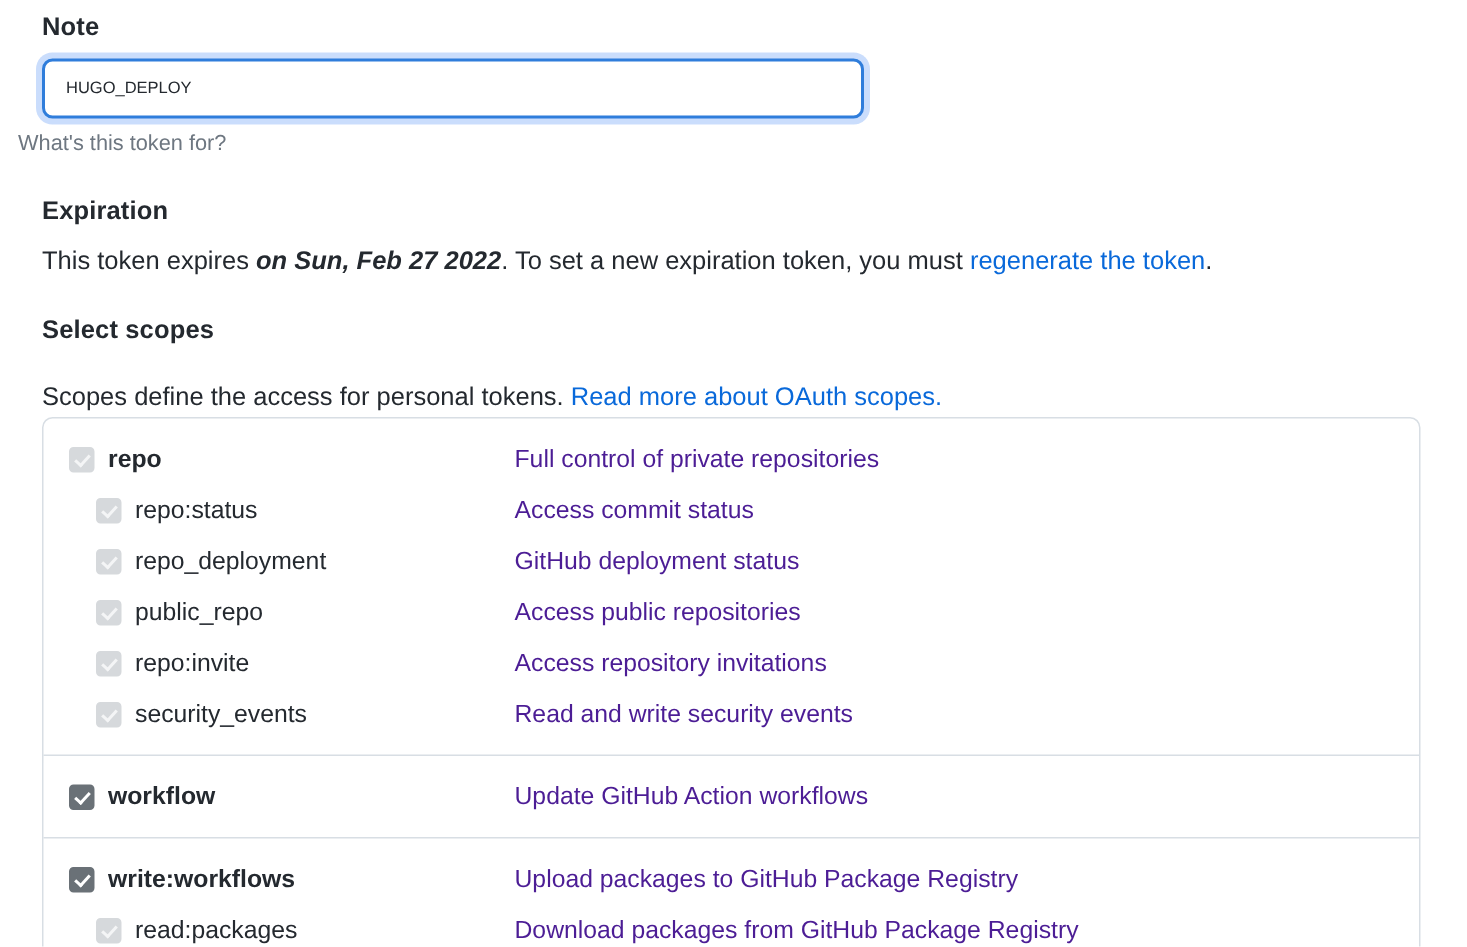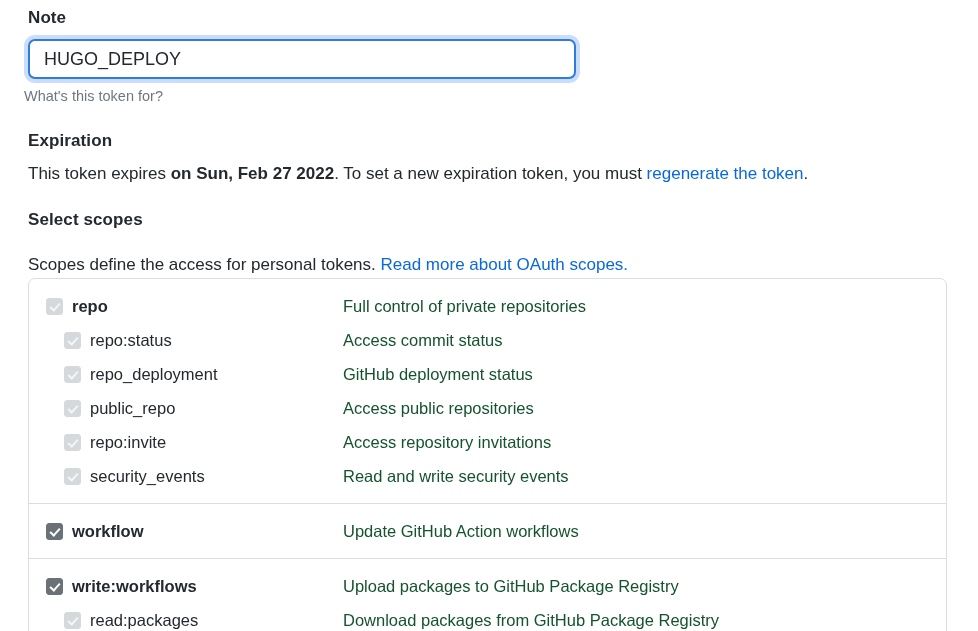--- a/index.html
+++ b/index.html
@@ -37,20 +37,21 @@
     color: #24292f;
     line-height: 1.35;
   }
   .link {
     color: #0969da;
     text-decoration: none;
     cursor: pointer;
   }
   .bolditalic {
     font-weight: bold;
+    font-style: italic;
   }
 
   
   .note-label {
     position: absolute;
     left: 28px;
     top: 8px;
   }
   .note-input-wrap {
     position: absolute;
@@ -62,29 +63,29 @@
   }
   .note-input {
     width: 100%;
     height: 100%;
     box-sizing: border-box;
     border: 2px solid #2f7ddb;
     border-radius: 7px;
     outline: none;
     padding: 0 14px;
     font-family: "Liberation Sans", sans-serif;
-    font-size: 18px;
+    font-size: 11px;
     color: #24292f;
     background: #ffffff;
     box-shadow: 0 0 0 4px rgba(138, 180, 248, 0.45);
     caret-color: #24292f;
   }
   .note-help {
     position: absolute;
-    left: 24px;
+    left: 12px;
     top: 88px;
   }
 
   
   .exp-title {
     position: absolute;
     left: 28px;
     top: 131px;
   }
   .exp-text {
@@ -139,21 +140,21 @@
     color: #24292f;
     width: 253px;
     flex: none;
   }
   .scope-row.parent .scope-label {
     font-weight: bold;
     width: 271px;
   }
   .scope-desc {
     font-size: 16.5px;
-    color: #14532d;
+    color: #4c1d95;
     text-align: right;
   }
 
   
   .cbox {
     width: 17px;
     height: 17px;
     flex: none;
     margin-right: 9px;
     border-radius: 3px;

